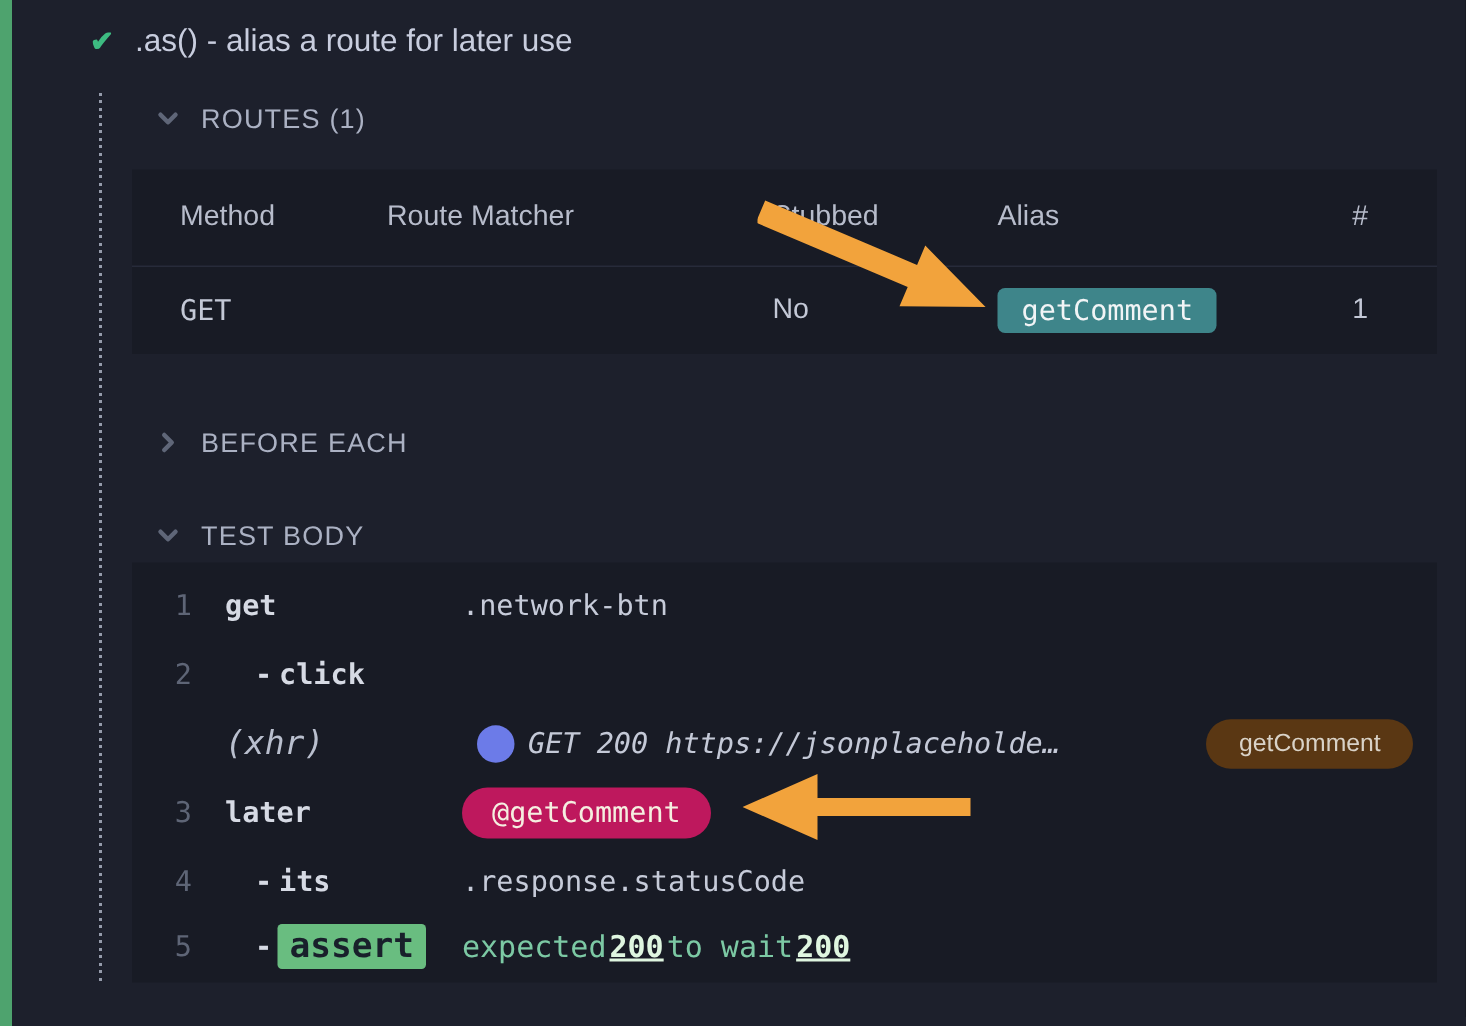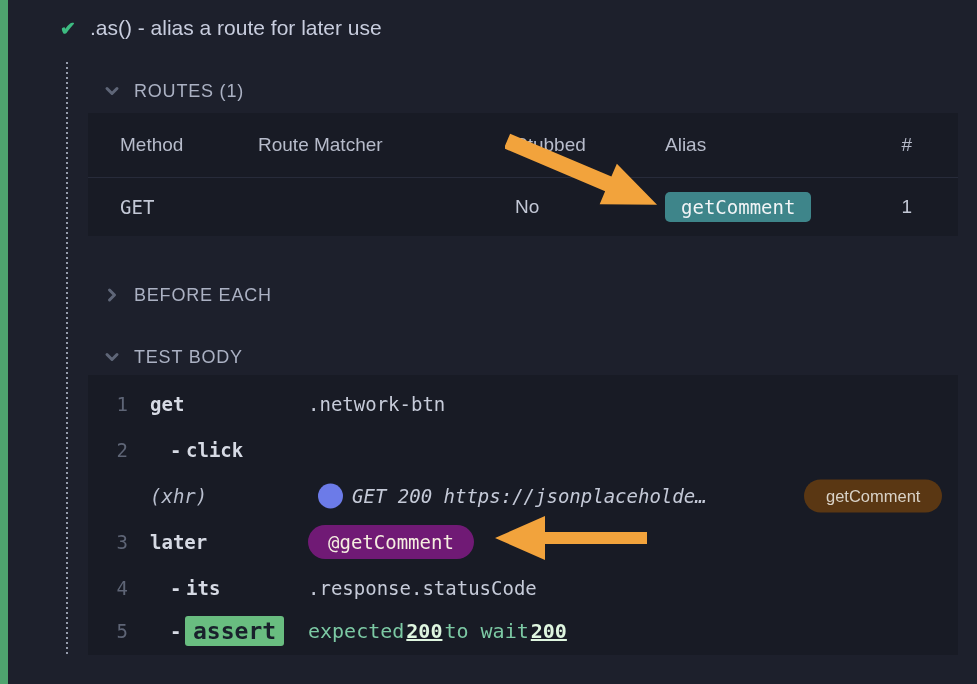--- a/index.html
+++ b/index.html
@@ -11,21 +11,21 @@
   .dotted {
     position:absolute; left:66px; top:62px; width:2px; height:592px;
     background:repeating-linear-gradient(to bottom,#959bab 0,#959bab 2px,transparent 2px,transparent 5px);
   }
   .title-row { position:absolute; left:60px; top:14px; height:28px; display:flex; align-items:center; gap:14px; cursor:pointer; }
   .check { color:#3dbb81; font-size:19px; font-weight:bold; }
   .title { color:#c8cdde; font-size:21px; white-space:nowrap; }
 
   .sec { position:absolute; height:26px; display:flex; align-items:center; gap:14px; cursor:pointer; }
   .sec-label { color:#abb1c3; font-size:18px; letter-spacing:0.8px; white-space:nowrap; }
-  #routes-sec { left:104px; top:78px;text-align:center; }
+  #routes-sec { left:104px; top:66px;text-align:center; }
   #before-sec { left:104px; top:282px; }
   #testbody-sec { left:104px; top:344px; }
   .chev { flex:0 0 auto; }
 
   .block { position:absolute; left:88px; width:870px; background:#181b25; }
   #routes-table { top:113px; height:123px; }
   #cmd-log { top:375px; height:280px; }
 
   .thead { position:relative; height:64px; }
   .trow  { position:relative; height:58px; }
@@ -42,29 +42,29 @@
   }
 
   .cmd-row { position:absolute; left:0; width:100%; height:46px; cursor:pointer; }
   .r1{top:6px} .r2{top:52px} .r3{top:98px} .r4{top:144px} .r5{top:190px} .r6{top:233px}
   .cpos { position:absolute; top:50%; transform:translateY(-50%); white-space:nowrap; }
   .cmd-num  { left:8px; width:32px; text-align:right; color:#5e6576; font-size:19px; font-family:"DejaVu Sans Mono", monospace; }
   .cmd-name { left:62px; color:#d6dae4; font-weight:bold; font-size:19px; font-family:"DejaVu Sans Mono", monospace; }
   .cmd-dash { left:82px; color:#d6dae4; font-weight:bold; font-size:19px; font-family:"DejaVu Sans Mono", monospace; }
   .cmd-name-ind { left:98px; color:#d6dae4; font-weight:bold; font-size:19px; font-family:"DejaVu Sans Mono", monospace; }
   .cmd-msg  { left:220px; color:#c6cbd9; font-size:19px; font-family:"DejaVu Sans Mono", monospace; }
-  .ev-label { left:62px; color:#b9bfce; font-size:19px; font-style:italic; font-family:"DejaVu Sans Mono", monospace; }
+  .ev-label { left:62px; color:#b9bfce; font-size:22px; font-style:italic; font-family:"DejaVu Sans Mono", monospace; }
   .ev-dot   { left:230px; width:25px; height:25px; border-radius:50%; background:#6c7be8; }
   .ev-msg   { left:264px; color:#c4c9d7; font-size:19px; font-style:italic; font-family:"DejaVu Sans Mono", monospace; }
   .badge-brown-sm {
     left:716px; background:#5a3713; color:#d9d2c7; font-size:16.5px;
     padding:7px 22px; border-radius:17px; font-family:"Liberation Sans", sans-serif;
   }
   .badge-brown-lg {
-    left:220px; background:#701a75; color:#f5eee0; font-size:19px;
+    left:220px; background:#be185d; color:#f5eee0; font-size:19px;
     padding:6px 20px; border-radius:17px; font-family:"DejaVu Sans Mono", monospace;
   }
   .badge-assert {
     left:97px; background:#69bd80; color:#19202b; font-weight:bold; font-size:23px;
     padding:2px 8px; border-radius:3px; font-family:"DejaVu Sans Mono", monospace;
   }
   .assert-msg { left:220px; display:flex; gap:2px; align-items:center; font-family:"DejaVu Sans Mono", monospace; font-size:20px; }
   .a-green { color:#7cc9a4; }
   .a-val { color:#dff6e0; font-weight:bold;text-decoration:underline; }
 

